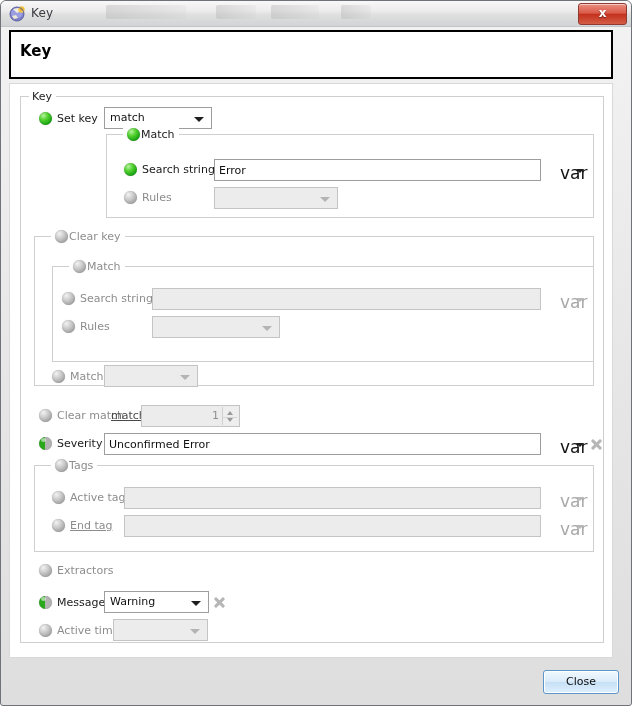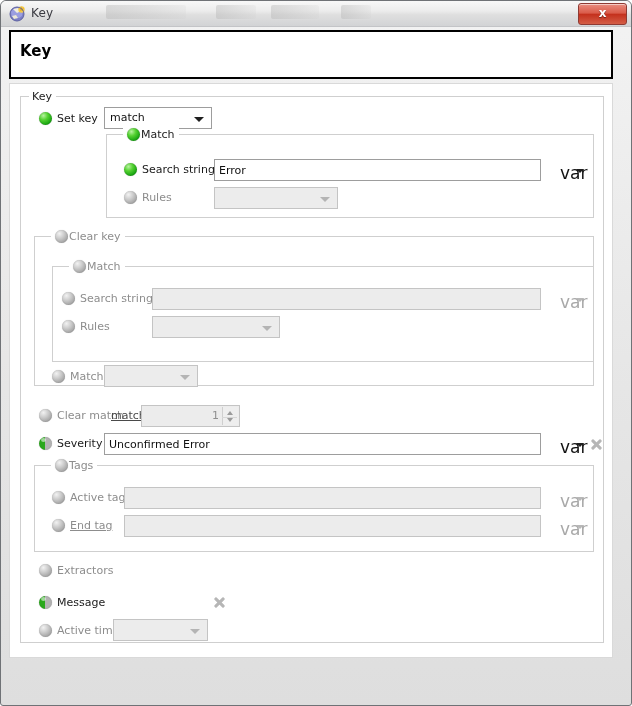--- a/index.html
+++ b/index.html
@@ -453,27 +453,34 @@
 
     <div class="led-holder" style="left:29px; top:479px;">
       <span class="led off"></span>
     </div>
     <div class="row-label disabled" style="left:47px; top:480px;">Extractors</div>
 
     <div class="led-holder" style="left:29px; top:511px;">
       <span class="led half"></span>
     </div>
     <div class="row-label enabled" style="left:47px; top:512px;">Message</div>
+    <div class="combo" style="left:94px; top:507px; width:105px;">
+      <div class="ctext">Warning</div>
+      <div class="arrow"></div>
+    </div>
     <div class="xicon" style="left:203px; top:512px;"></div>
 
     <div class="led-holder" style="left:29px; top:539px;">
       <span class="led off"></span>
     </div>
     <div class="row-label disabled" style="left:47px; top:540px;">Active time</div>
     <div class="combo disabled" style="left:103px; top:535px; width:95px;">
       <div class="ctext"></div>
       <div class="arrow"></div>
     </div>
 
   </div>
 
+  <div class="buttonbar">
+    <div class="btn-close">Close</div>
+  </div>
 
 </div>
 
 </body></html>

